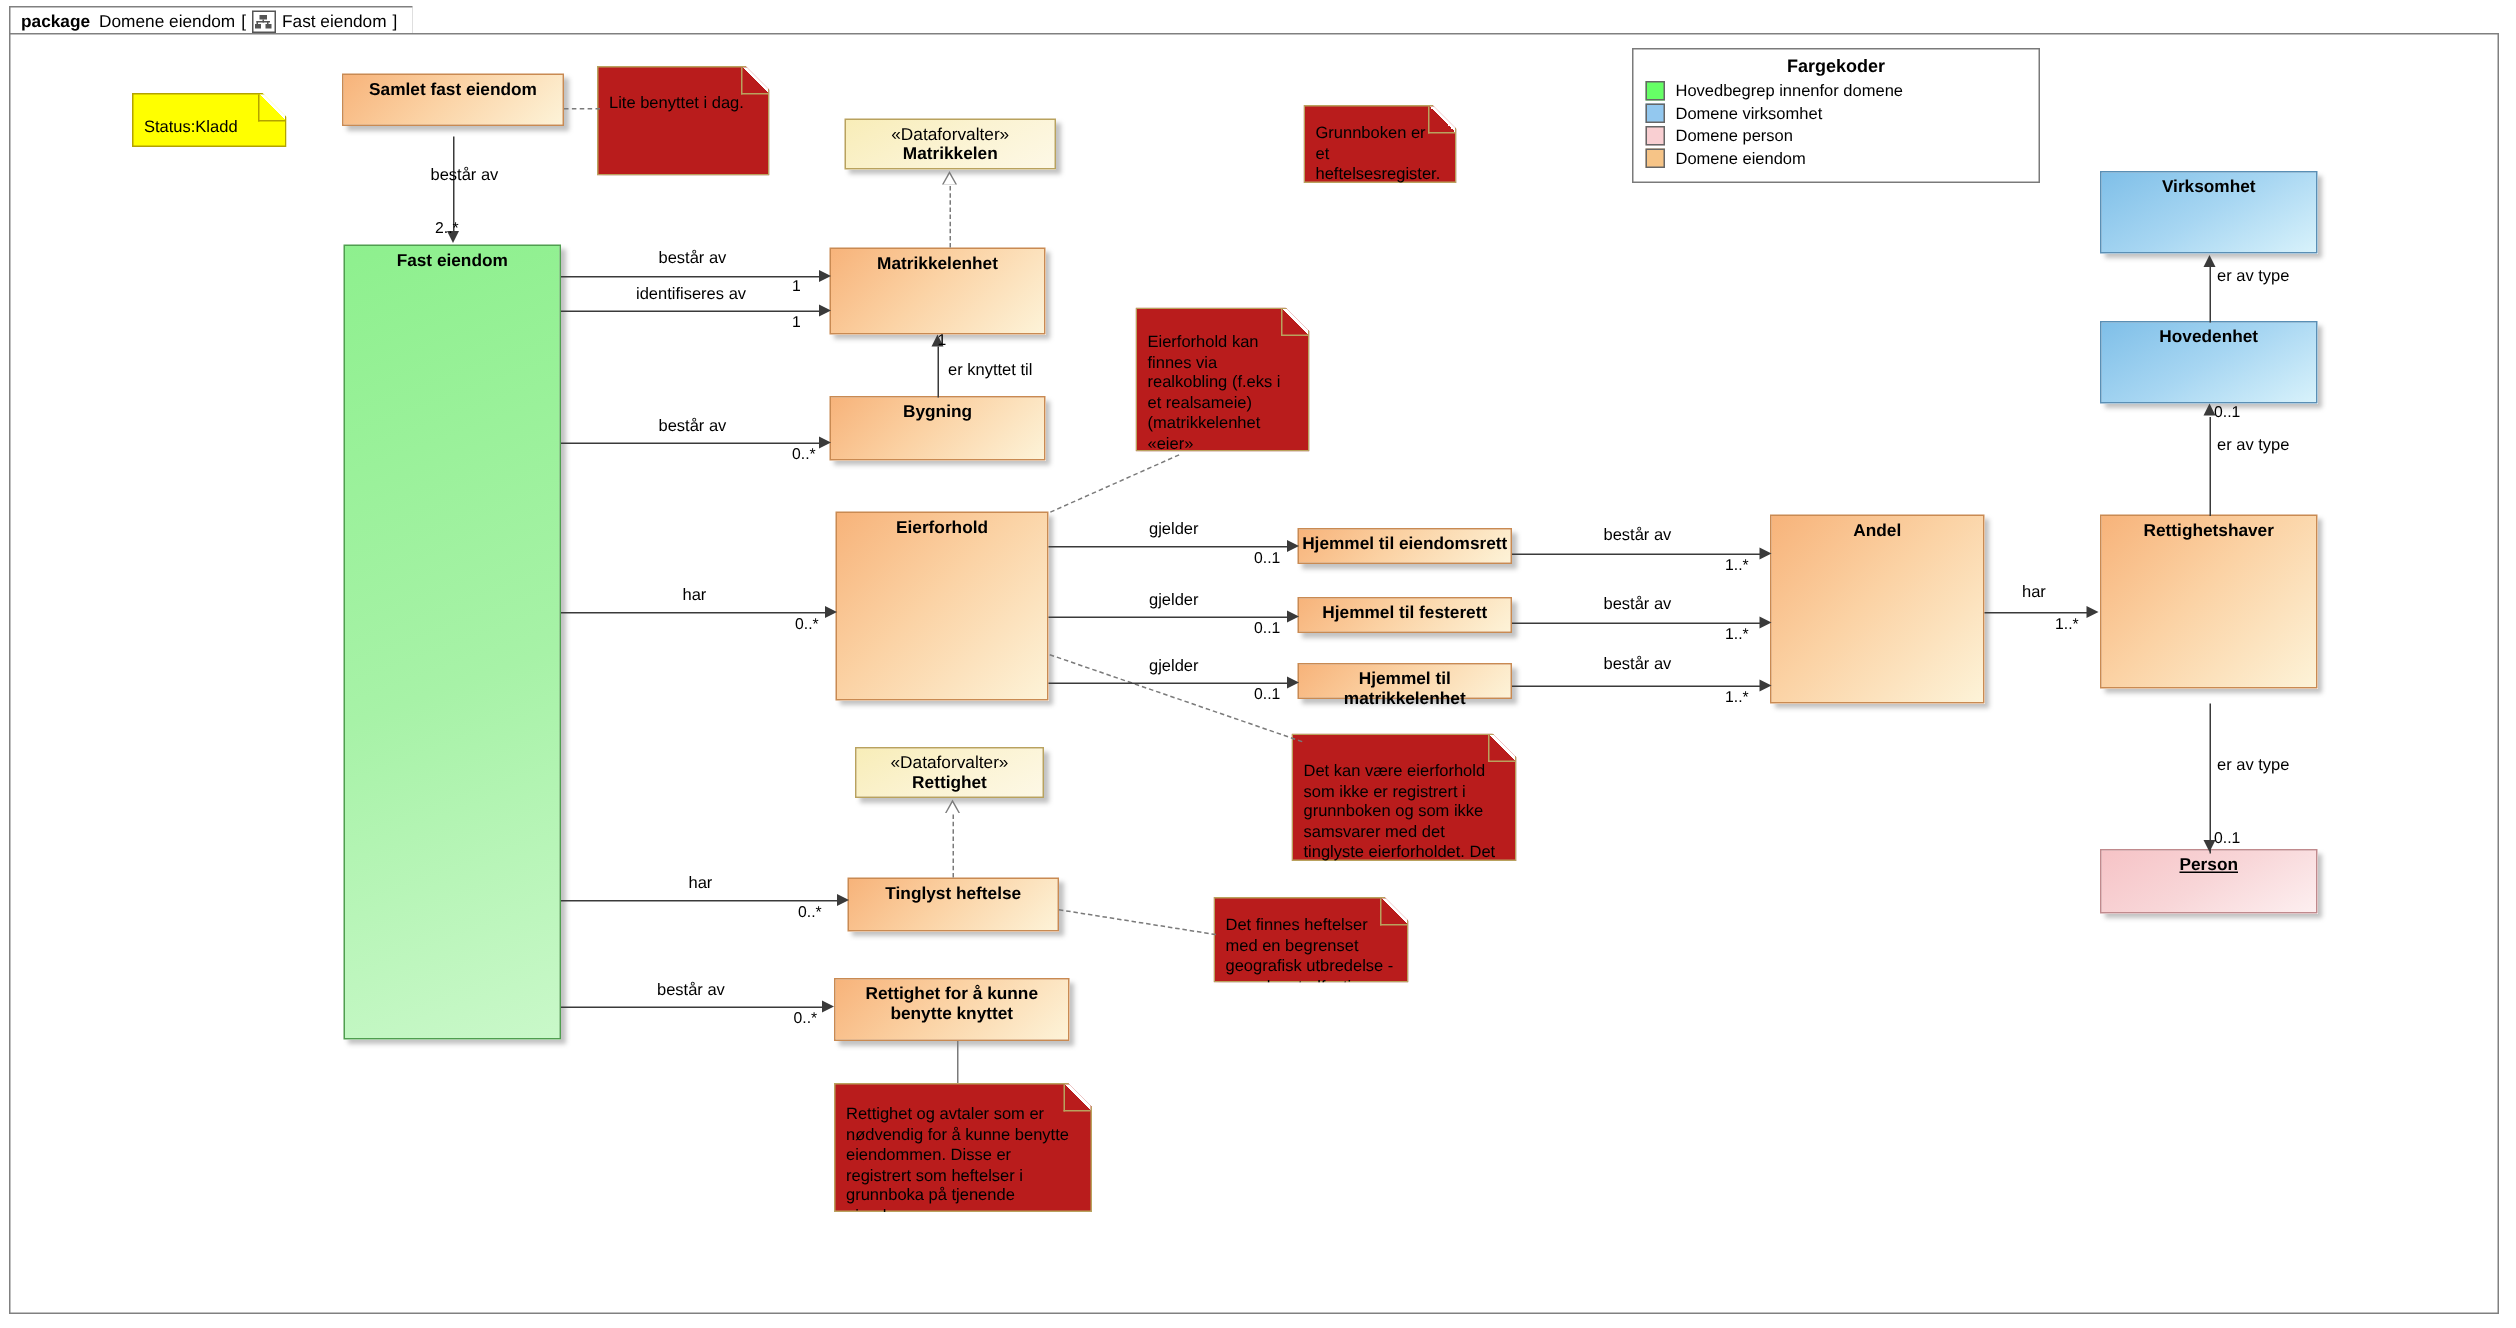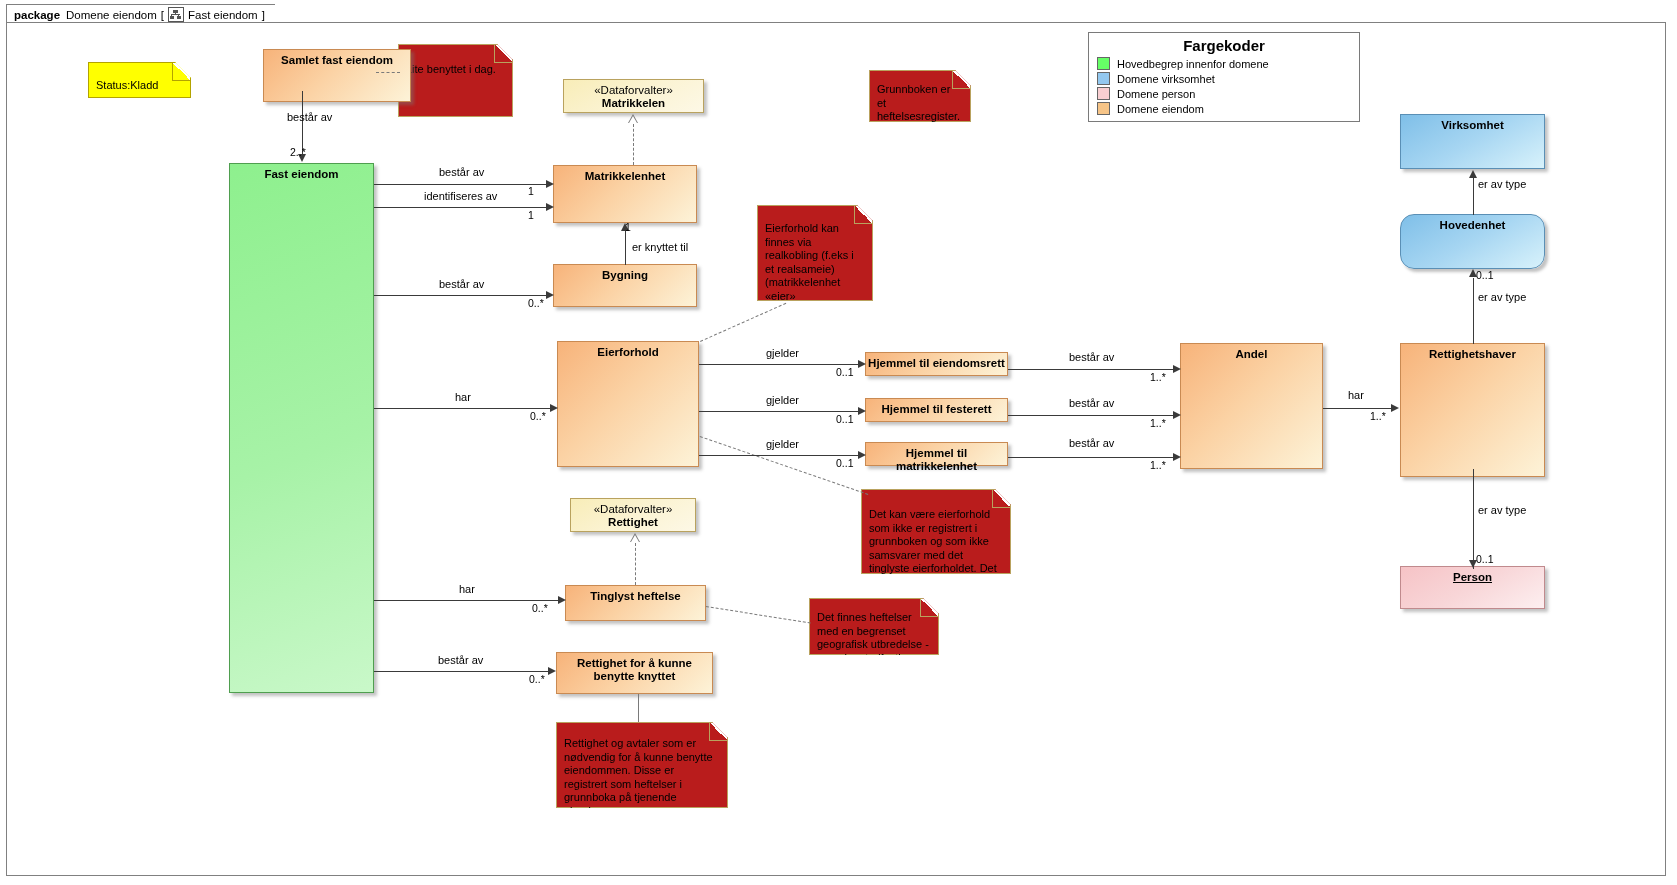--- a/index.html
+++ b/index.html
@@ -44,21 +44,21 @@
   .note .fold{position:absolute;right:0;top:0;width:17px;height:17px;
               background:linear-gradient(225deg,#ffffff 0 50%,transparent 50%);
               border-left:1px solid #b9a25e;border-bottom:1px solid #b9a25e;
               transform:none;}
   .note.yellowhard{background:#ffff00;border-color:#b3a300;}
   .note.yellowhard .fold{background:linear-gradient(225deg,#ffffff 0 50%,transparent 50%);border-color:#b3a300;}
   .note p{margin:0;}
 
   
   .legend{position:absolute;border:1px solid #7a7a7a;background:#fff;box-sizing:border-box;}
-  .legend .ttl{text-align:center;font-size:15px;font-weight:bold;margin:4px 0 3px 0;}
+  .legend .ttl{text-align:center;font-size:12px;font-weight:bold;margin:4px 0 3px 0;}
   .legend .row{display:flex;align-items:center;font-size:11px;margin:0 0 2px 8px;}
   .legend .sw{width:11px;height:11px;border:1px solid #666;margin-right:7px;flex:0 0 auto;}
 
   
   .ln{position:absolute;background:#3a3a3a;}
   .lnh{height:1px;}
   .lnv{width:1px;}
   .dash-h{position:absolute;height:0;border-top:1px dashed #7a7a7a;}
   .dash-v{position:absolute;width:0;border-left:1px dashed #7a7a7a;}
   .dashdiag{position:absolute;height:0;border-top:1px dashed #7a7a7a;transform-origin:0 0;}
@@ -145,21 +145,21 @@
   <div class="note" style="left:809px;top:598px;width:130px;height:57px;padding-top:12px;">
     <span class="fold"></span>
     <p>Det finnes heftelser med en begrenset geografisk utbredelse -mangler stedfesting av disse.</p>
   </div>
 
   <div class="note" style="left:556px;top:722px;width:172px;height:86px;padding-top:14px;">
     <span class="fold"></span>
     <p>Rettighet og  avtaler som er nødvendig for å kunne benytte eiendommen. Disse er registrert som heftelser i grunnboka på tjenende eiendom.</p>
   </div>
 
-  <div class="cls orange" style="left:228px;top:49px;width:148px;height:53px;margin-left:35px;">
+  <div class="cls orange" style="left:228px;top:49px;width:148px;height:35px;">
     <span class="nm">Samlet fast eiendom</span>
   </div>
 
   <div class="cls green" style="left:229px;top:163px;width:145px;height:530px;">
     <span class="nm">Fast eiendom</span>
   </div>
 
   <div class="cls cream" style="left:563px;top:79px;width:141px;height:34px;flex-direction:column;padding-top:2px;">
     <span class="nm" style="font-weight:normal;">«Dataforvalter»</span>
     <span class="nm">Matrikkelen</span>
@@ -186,29 +186,29 @@
   </div>
 
   <div class="cls orange" style="left:865px;top:442px;width:143px;height:24px;">
     <span class="nm">Hjemmel til matrikkelenhet</span>
   </div>
 
   <div class="cls orange" style="left:1180px;top:343px;width:143px;height:126px;">
     <span class="nm">Andel</span>
   </div>
 
-  <div class="cls orange" style="left:1400px;top:343px;width:145px;height:134px;">
+  <div class="cls orange" style="left:1400px;top:343px;width:145px;height:116px;">
     <span class="nm">Rettighetshaver</span>
   </div>
 
   <div class="cls blue" style="left:1400px;top:114px;width:145px;height:55px;">
     <span class="nm">Virksomhet</span>
   </div>
 
-  <div class="cls blue" style="left:1400px;top:214px;width:145px;height:55px;border-radius:14px;">
+  <div class="cls blue" style="left:1400px;top:214px;width:145px;height:55px;">
     <span class="nm">Hovedenhet</span>
   </div>
 
   <div class="cls pink" style="left:1400px;top:566px;width:145px;height:43px;text-decoration:underline;">
     <span class="nm">Person</span>
   </div>
 
   <div class="cls cream" style="left:570px;top:498px;width:126px;height:34px;flex-direction:column;padding-top:2px;">
     <span class="nm" style="font-weight:normal;">«Dataforvalter»</span>
     <span class="nm">Rettighet</span>

